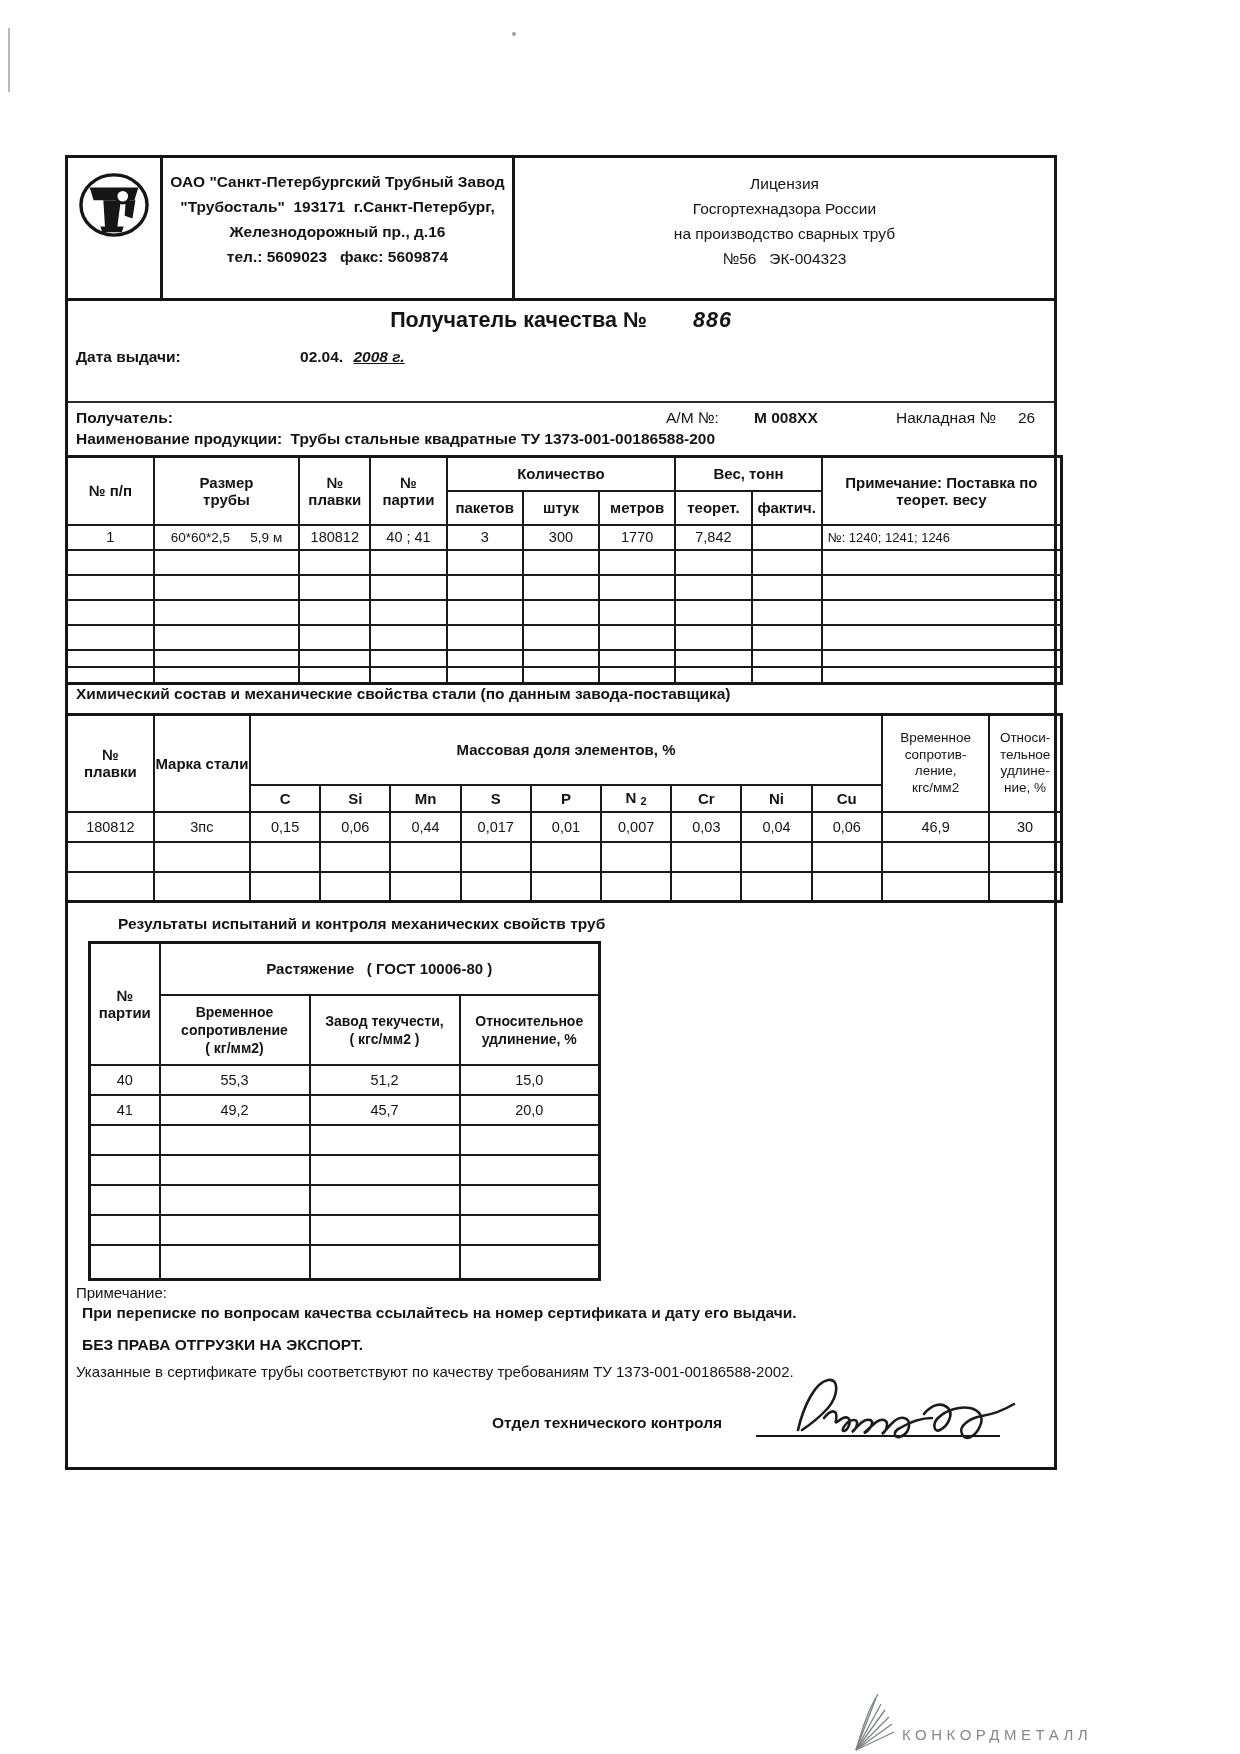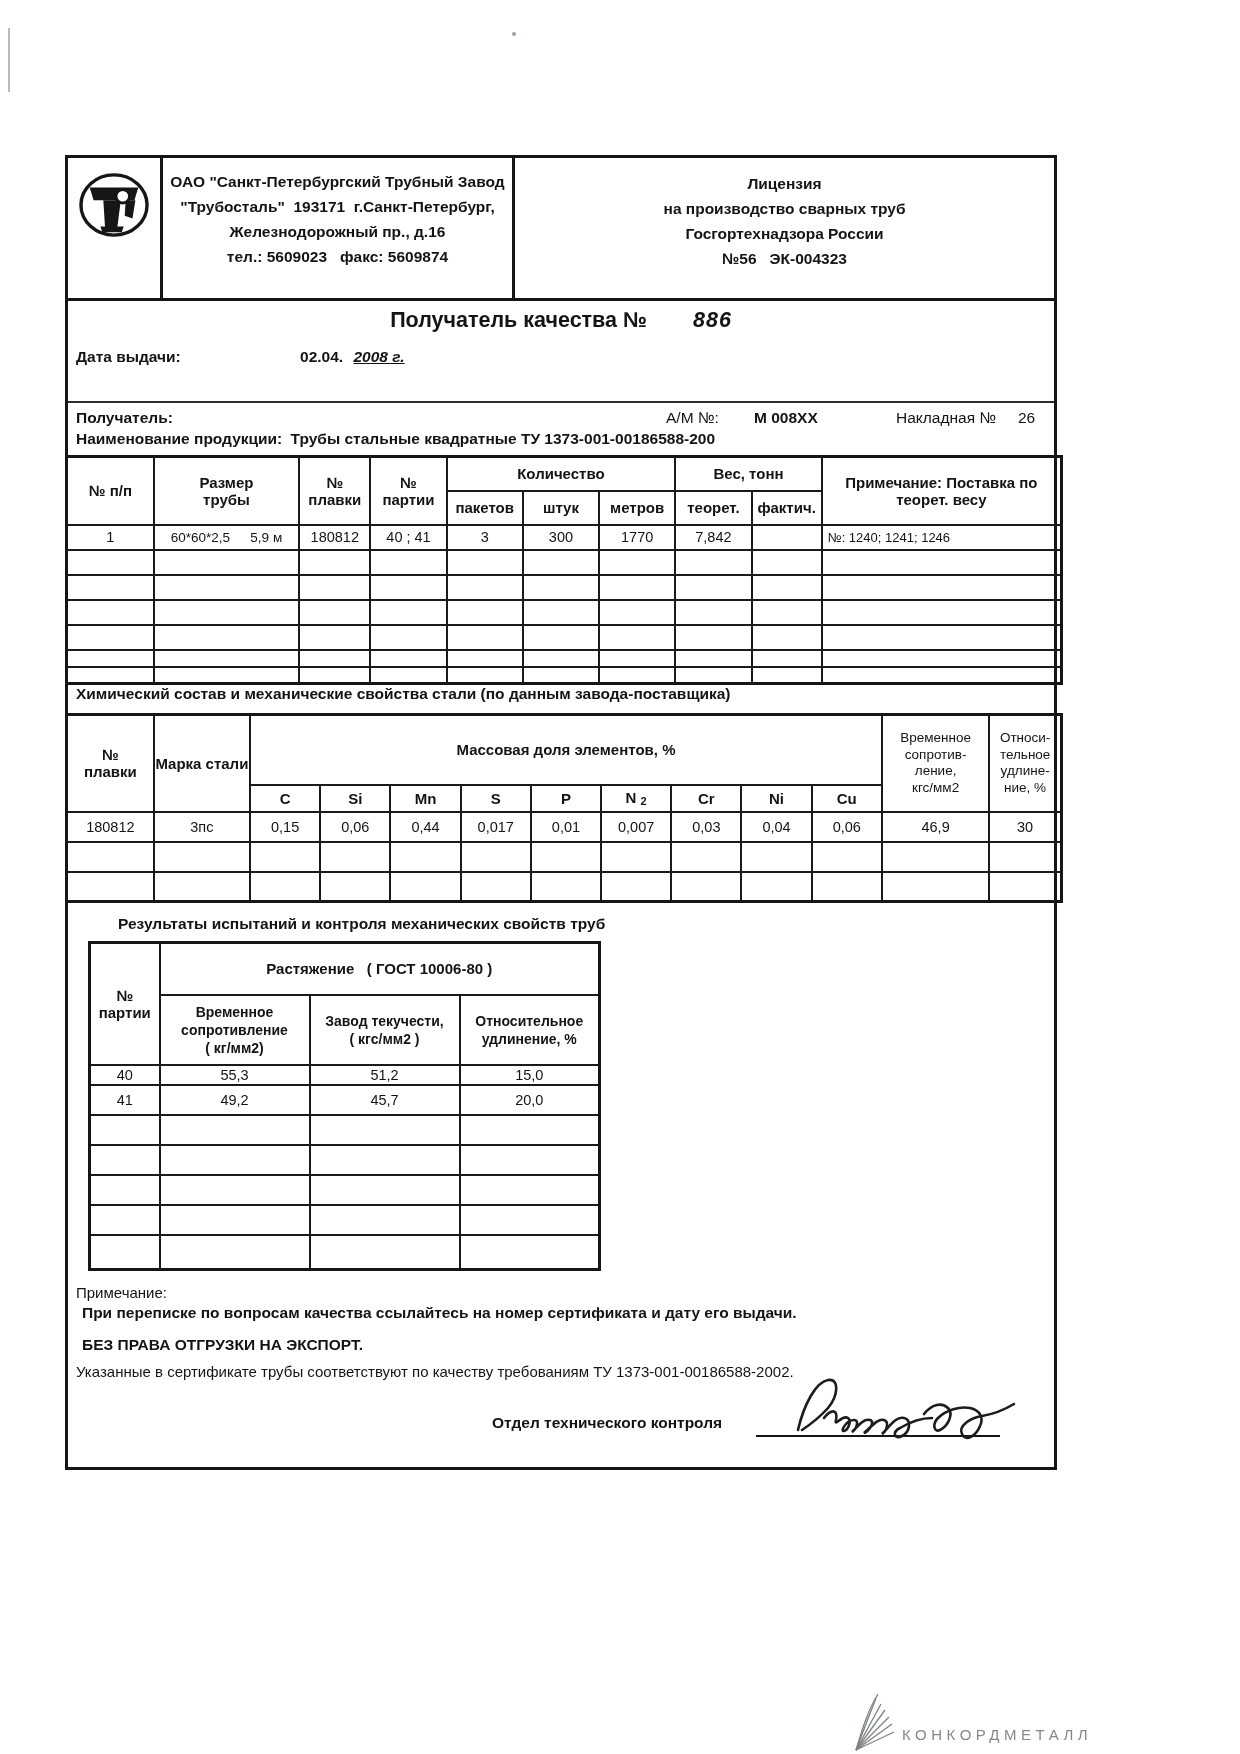--- a/index.html
+++ b/index.html
@@ -17,21 +17,21 @@
 
   
   .frame { left:65px; top:155px; width:992px; height:1315px; border:3px solid #161616; }
 
   
   .hdr { top:0; left:0; right:0; height:143px; border-bottom:3px solid #161616; display:flex; }
   .hdr-logo { width:95px; border-right:3px solid #161616; box-sizing:border-box;
               display:flex; justify-content:center; align-items:flex-start; padding-top:12px; }
   .hdr-company { width:352px; border-right:3px solid #161616; box-sizing:border-box;
                  text-align:center; font-weight:bold; font-size:15.5px; line-height:25px; padding-top:11px; }
-  .hdr-license { flex:1; text-align:center; font-weight:bold; font-size:15.5px; line-height:25px; padding-top:13px; }
+  .hdr-license { flex:1; text-align:center; font-weight:normal; font-size:15.5px; line-height:25px; padding-top:13px; }
 
   .title-row { top:150px; left:0; width:100%; text-align:center; font-size:21.5px; font-weight:bold; }
   .title-number { font-style:italic; margin-left:46px; letter-spacing:1px; }
 
   .field-row { font-size:15.5px; }
   .thin-rule { left:0; width:100%; height:2px; background:#2c2c2c; }
 
   table { border-collapse:collapse; table-layout:fixed; }
   .doc-table { position:absolute; border:3px solid #161616; }
   .doc-table td, .doc-table th { border:2px solid #1a1a1a; padding:0; text-align:center;
@@ -80,22 +80,22 @@
         </svg>
       </div>
       <div class="hdr-company">
         <div>ОАО "Санкт-Петербургский Трубный Завод</div>
         <div>"Трубосталь"&nbsp; 193171&nbsp; г.Санкт-Петербург,</div>
         <div>Железнодорожный пр., д.16</div>
         <div>тел.: 5609023&nbsp;&nbsp; факс: 5609874</div>
       </div>
       <div class="hdr-license">
         <div>Лицензия</div>
+        <div>Госгортехнадзора России</div>
         <div>на производство сварных труб</div>
-        <div>Госгортехнадзора России</div>
         <div>№56&nbsp;&nbsp; ЭК-004323</div>
       </div>
     </div>
 
     <div class="abs title-row">
       <span>Получатель качества №</span><span class="title-number">886</span>
     </div>
 
     <div class="abs field-row" style="top:190px; left:8px;">
       <span class="b">Дата выдачи:</span>
@@ -372,21 +372,21 @@
         </th>
         <th class="t3-colhead">
           <span>Завод текучести,</span>
           <span>( кгс/мм2 )</span>
         </th>
         <th class="t3-colhead">
           <span>Относительное</span>
           <span>удлинение, %</span>
         </th>
       </tr>
-      <tr style="height:20px">
+      <tr style="height:30px">
         <td>40</td>
         <td>55,3</td>
         <td>51,2</td>
         <td>15,0</td>
       </tr>
       <tr style="height:30px">
         <td>41</td>
         <td>49,2</td>
         <td>45,7</td>
         <td>20,0</td>

